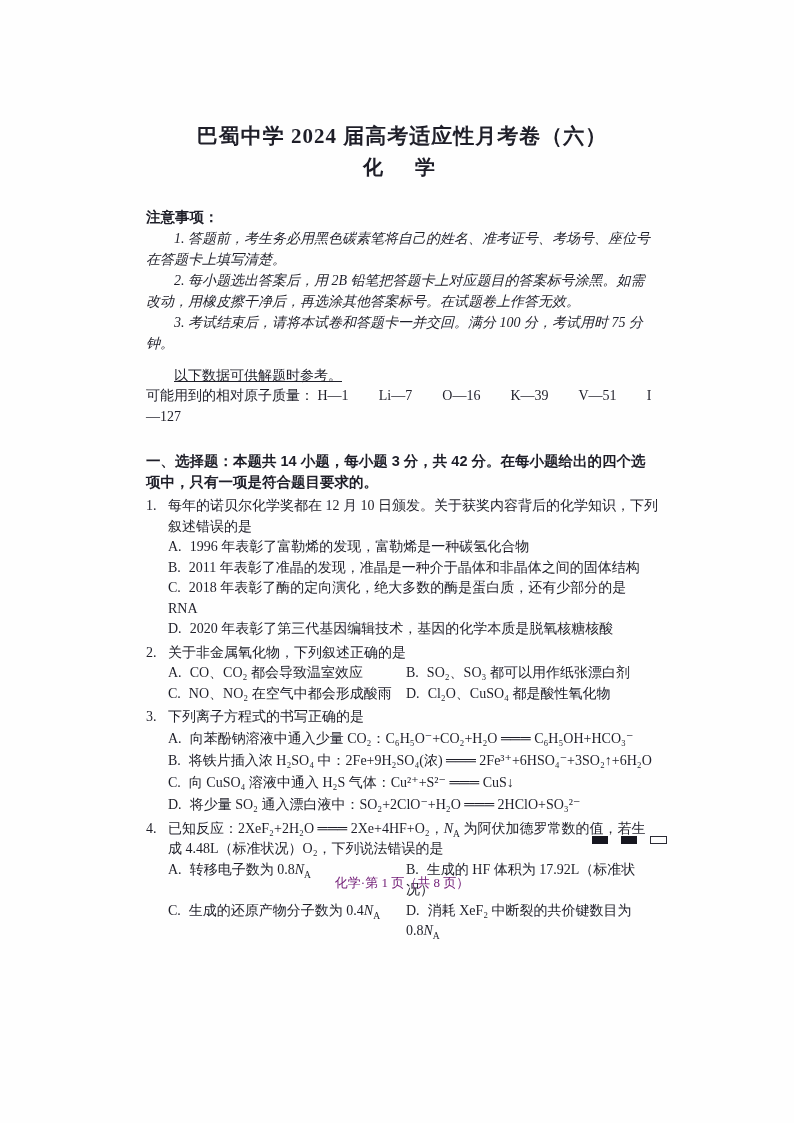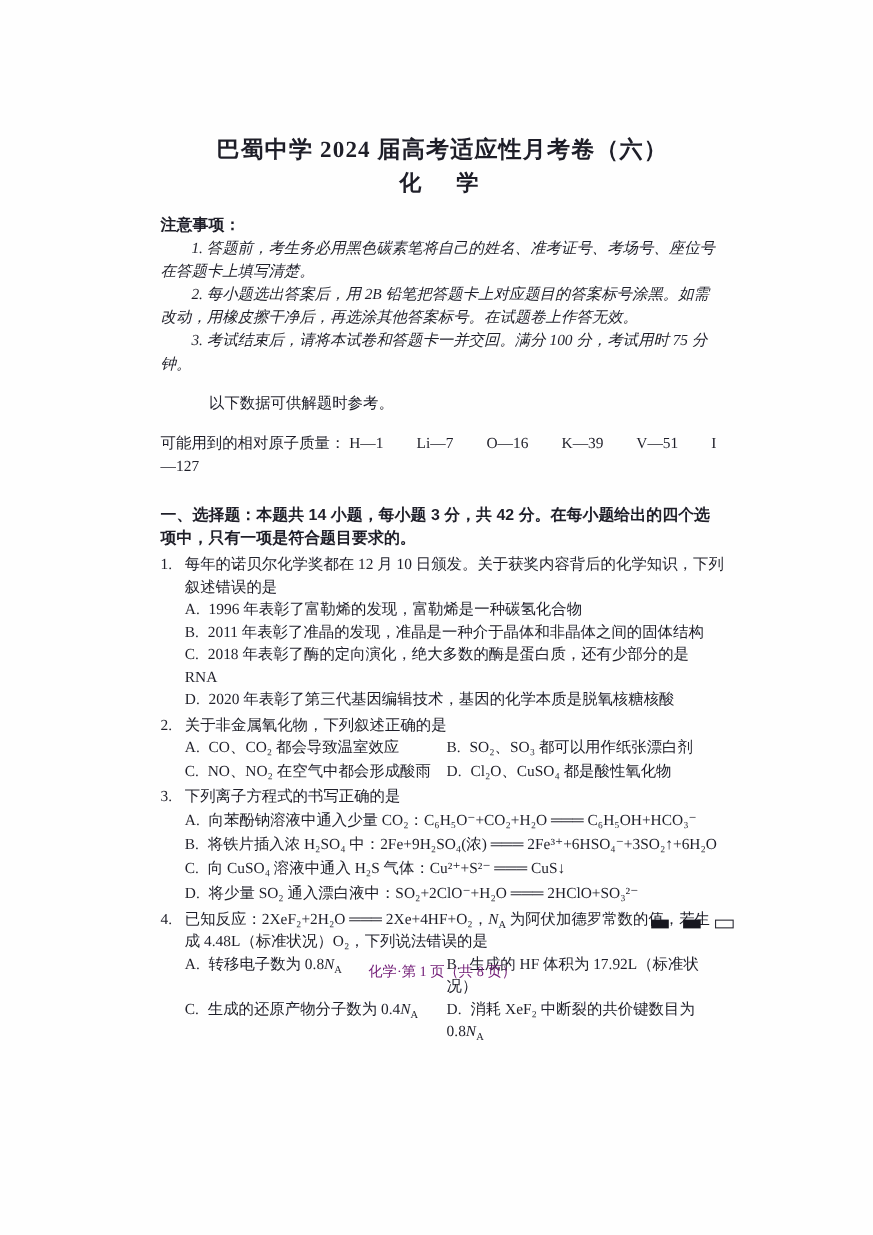--- a/index.html
+++ b/index.html
@@ -27,33 +27,33 @@
     letter-spacing:1px;
   }
   .exam-subject{
     margin:4px 0 0 0;
     font-size:20px;
     line-height:27px;
     font-weight:700;
     text-align:center;
     letter-spacing:6px;
   }
-  .notice{margin-top:14px;}
+  .notice{margin-top:26px;}
   .notice-heading{
     font-weight:700;
     font-size:14.5px;
   }
   .notice-item{
     margin:0;
     font-style:italic;
     text-indent:2em;
     line-height:21px;
   }
   .reference{margin-top:12px;}
-  .ref-intro{margin:16px;text-indent:2em;}
+  .ref-intro{margin:0;text-indent:2em;text-decoration:underline;}
   .ref-masses{margin:0;}
   .mass-item{margin-right:1.9em;}
   .mass-item:last-child{margin-right:0;}
   .section-heading{
     margin:24px 0 0 0;
     font-family:"Liberation Sans","DejaVu Sans",sans-serif;
     font-weight:700;
     font-size:14.5px;
     line-height:21px;
   }

